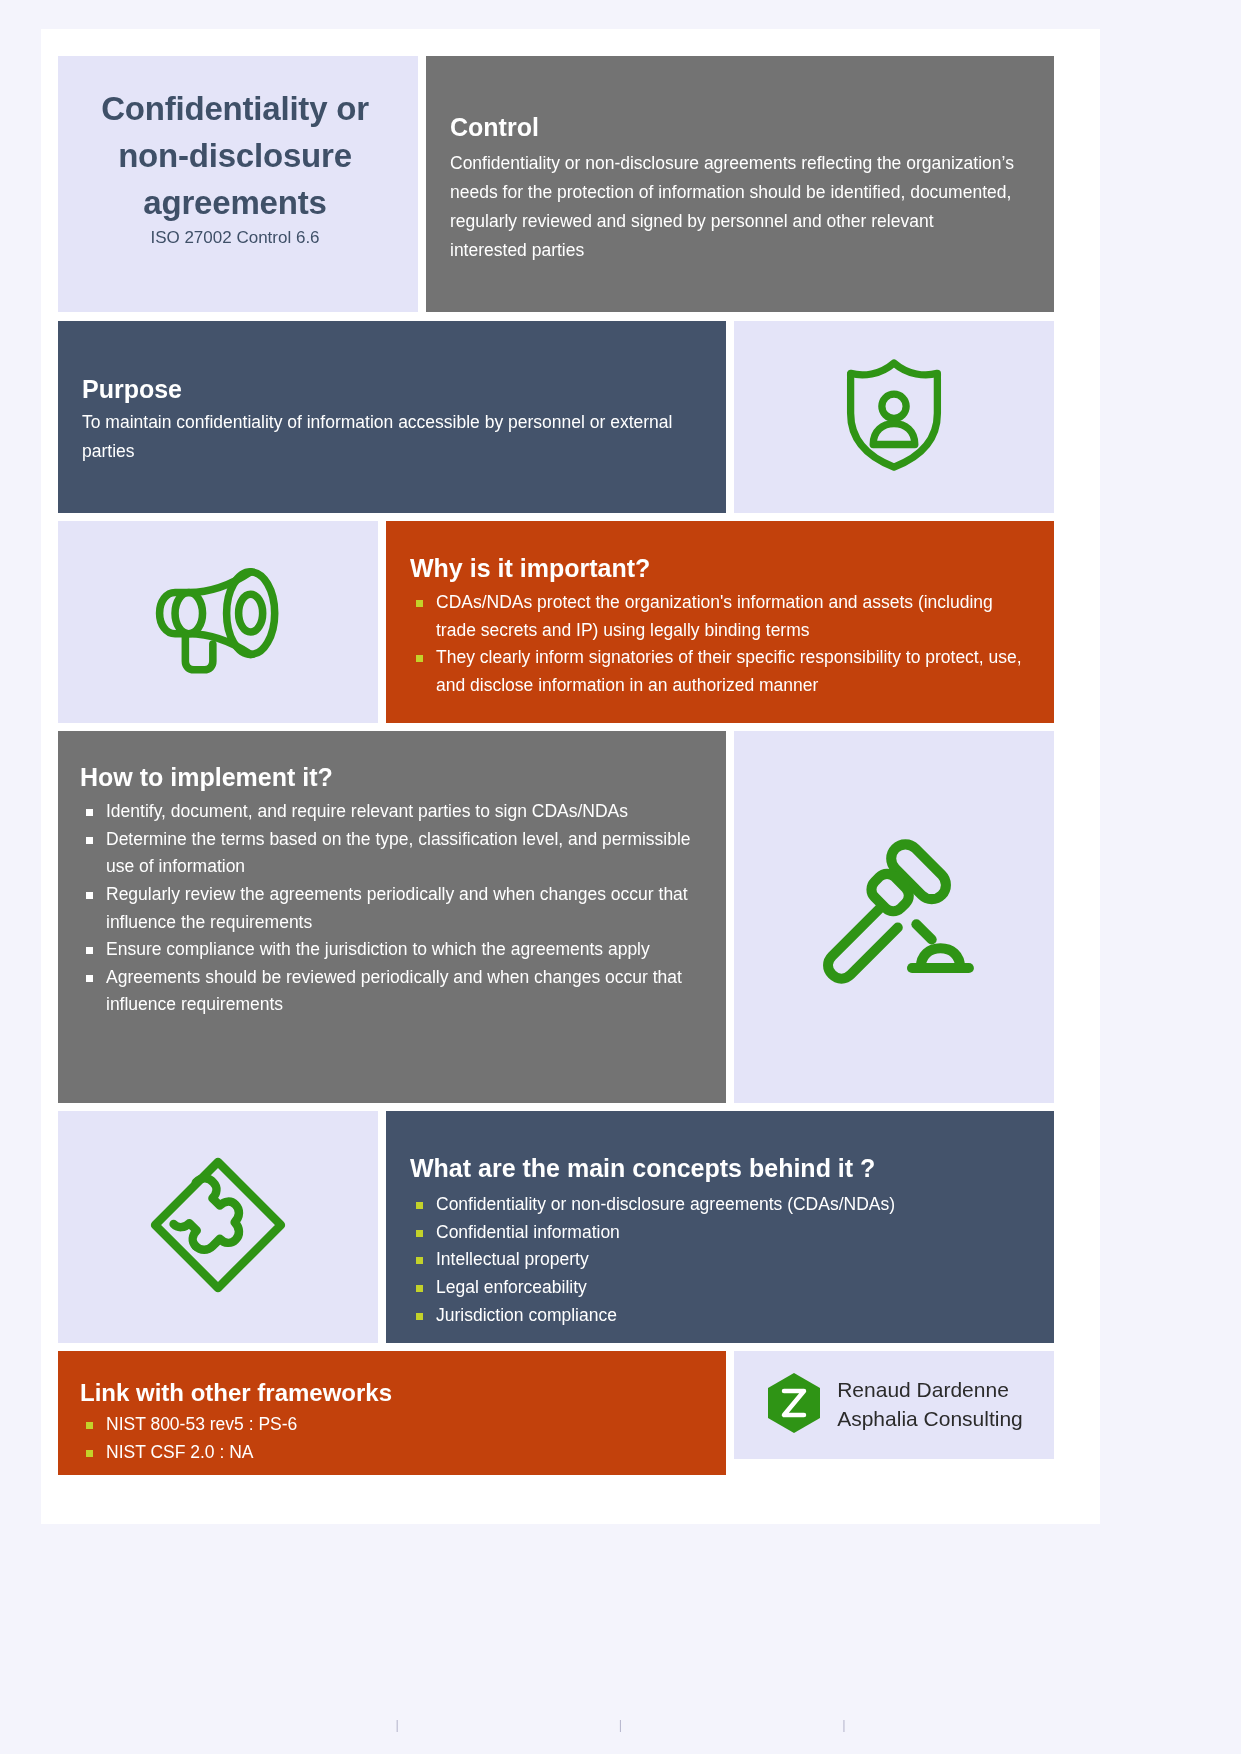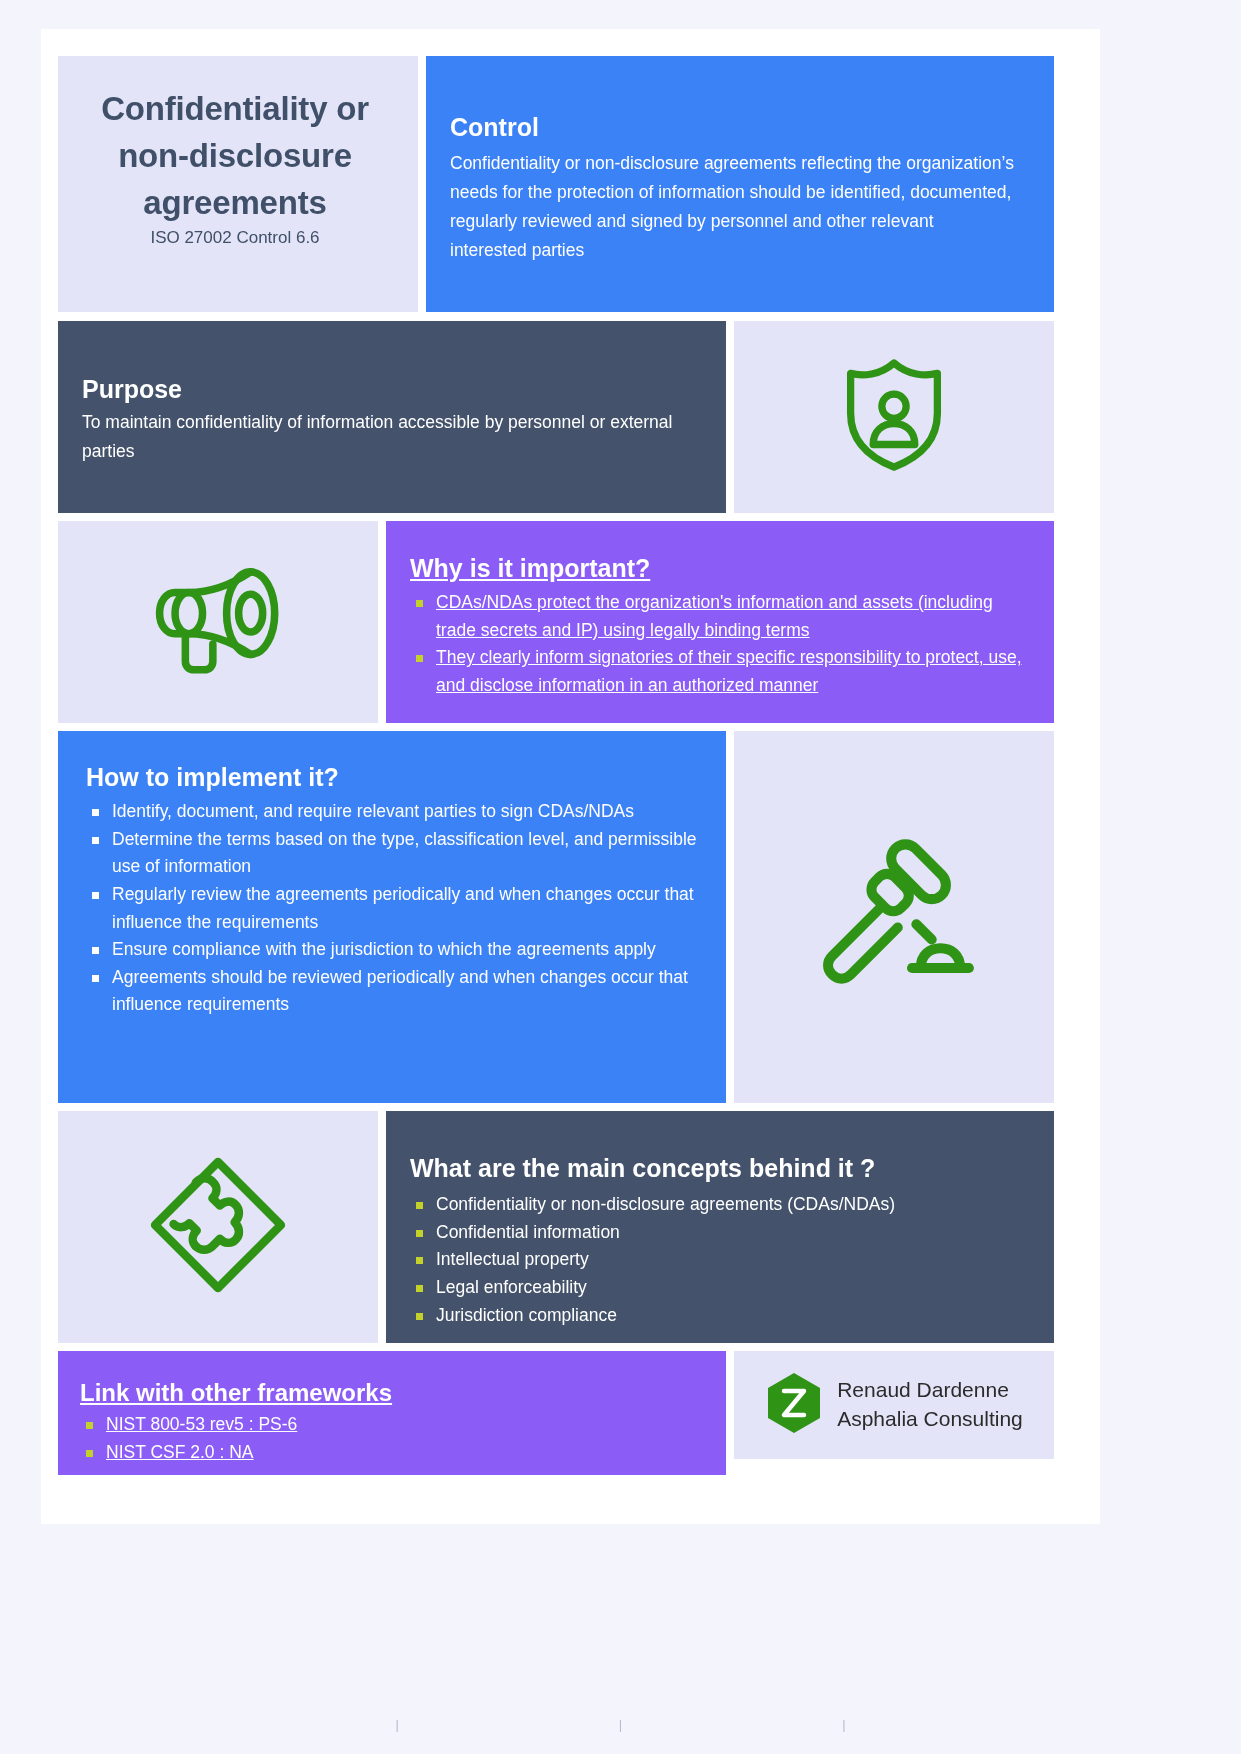--- a/index.html
+++ b/index.html
@@ -26,23 +26,23 @@
     top: 29px;
     width: 1059px;
     height: 1495px;
     background: #ffffff;
   }
   .panel {
     position: absolute;
     box-sizing: border-box;
   }
   .lav  { background: #e4e4f8; }
-  .green{ background: #3b82f6; }
+  .green{ background: #737373; }
   .slate{ background: #44536b; }
-  .dark { background: #8b5cf6; text-decoration: underline; }
+  .dark { background: #c2410c; }
 
   
   #title-card {
     left: 17px; top: 27px; width: 360px; height: 256px;
     padding: 30px 22px 0 16px;
     text-align: center;
   }
   #title-card .t {
     color: #3f5068;
     font-size: 33px;
@@ -86,21 +86,21 @@
   #why-card {
     left: 345px; top: 492px; width: 668px; height: 202px;
     padding: 33px 26px 0 24px;
     color: #ffffff;
   }
   #why-card .h { font-size: 25px; font-weight: bold; margin-bottom: 6px; }
 
   
   #how-card {
     left: 17px; top: 702px; width: 668px; height: 372px;
-    padding: 32px 22px 0 28px;
+    padding: 32px 22px 0 22px;
     color: #ffffff;
   }
   #how-card .h { font-size: 25px; font-weight: bold; margin-bottom: 6px; }
 
   #gavel-card { left: 693px; top: 702px; width: 320px; height: 372px; }
 
   
   #puzzle-card { left: 17px; top: 1082px; width: 320px; height: 232px; }
   #concepts-card {
     left: 345px; top: 1082px; width: 668px; height: 232px;

